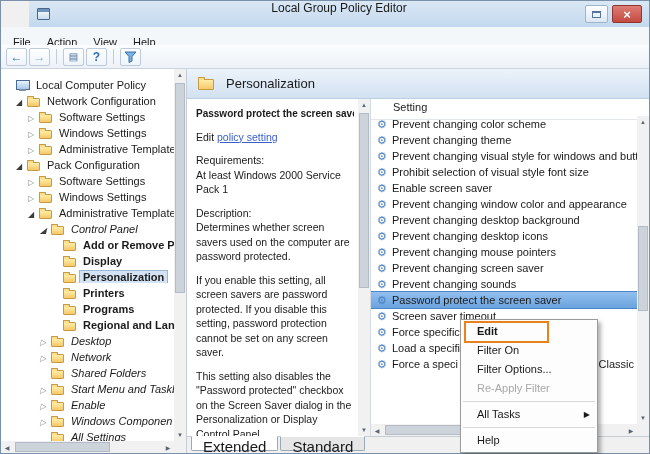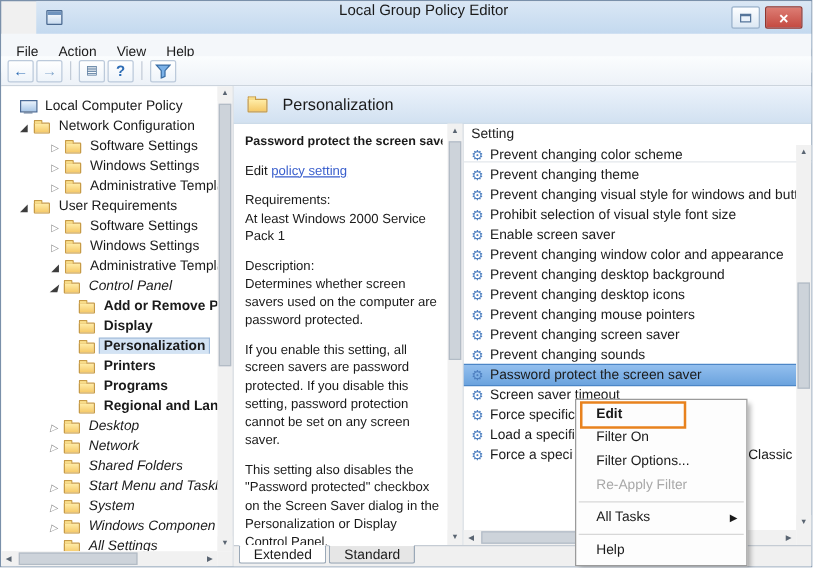--- a/index.html
+++ b/index.html
@@ -35,21 +35,21 @@
   .tglyph { color:#2e6db5; font-weight:bold; font-size:12px; line-height:1; }
   .tglyph.dim { color:#85a8cc; }
   .tglyph.small { font-size:10px; font-weight:normal; color:#4c7096; }
   .tb-sep { width:1px; height:15px; background:#c3ccd7; margin:0 4px; }
 
   
   .tree-pane { position:absolute; top:68px; left:0; bottom:0; width:186px;
     background:#fff; border-right:1px solid #c5ccd4; overflow:hidden; }
   .tree-rows { position:absolute; top:0; left:0; right:12px; bottom:12px; overflow:hidden; padding-top:6px; }
   .trow { height:16px; display:flex; align-items:flex-end; white-space:nowrap; overflow:hidden; }
-  .trow.lvl0 { padding-left:4px; } .trow.lvl1 { padding-left:15px; } .trow.lvl2 { padding-left:40px; }
+  .trow.lvl0 { padding-left:4px; } .trow.lvl1 { padding-left:15px; } .trow.lvl2 { padding-left:27px; }
   .trow.lvl3 { padding-left:39px;font-style:italic; } .trow.lvl4 { padding-left:51px;font-weight:bold; }
   .arrow { width:11px; flex:none; font-size:8px; line-height:1; }
   .arrow.collapsed::before { content:"▷"; color:#8f8f8f; }
   .arrow.expanded::before { content:"◢"; color:#3c3c3c; }
   .arrow.none::before { content:""; }
   .ficon { flex:none; margin-right:4px; }
   .folder { width:13px; height:9px; margin-top:1px; background:linear-gradient(#ffeca6,#f5c968);
     border:1px solid #c79b46; border-radius:1px; position:relative; }
   .folder::before { content:""; position:absolute; left:-1px; top:-3px; width:5px; height:2px;
     background:#f8dd8a; border:1px solid #c79b46; border-bottom:0; border-radius:1px 1px 0 0; }
@@ -91,40 +91,40 @@
   .desc-text { position:absolute; top:0; left:0; right:12px; bottom:0; overflow:hidden;
     padding:8px 4px 0 9px; font-size:10.5px; line-height:1.38; }
   .policy-title { font-weight:bold; font-size:10px; white-space:nowrap; overflow:hidden; margin-bottom:9px; }
   .desc-block { margin-bottom:9px; }
   .link { color:#3a5fcd; text-decoration:underline; cursor:pointer; }
   .vs-desc { right:0; top:0; bottom:0; }
   .vs-desc .sthumb { top:14px; height:175px; }
 
   
   .list-col { position:absolute; top:30px; left:183px; right:0; bottom:17px; border-left:1px solid #d6dbe1; }
-  .list-header { height:31px; line-height:17px; padding-left:6px; border-bottom:1px solid #e3e7ec; color:#222; }
+  .list-header { height:21px; line-height:17px; padding-left:22px; border-bottom:1px solid #e3e7ec; color:#222; }
   .list-rows { position:absolute; top:17px; left:0; right:12px; bottom:12px; overflow:hidden; }
   .lrow { height:16px; display:flex; align-items:center; gap:4px; padding-left:5px;
     white-space:nowrap; overflow:hidden; }
   .licon { width:12px; flex:none; text-align:center; }
   .licon::before { content:"⚙"; font-size:11px; color:#4d7fc0; }
   .lrow.sel { background:linear-gradient(#93bfee,#6ba3de); outline:1px solid #4c86c6; }
   .lrow.split .llabel { width:66px; overflow:hidden; flex:none; }
   .lrow .tail { margin-left:auto; padding-right:3px; }
   .vs-list { right:0; top:17px; bottom:12px; }
   .vs-list .sthumb { top:110px; height:85px; }
   .hs-list { left:0; right:12px; bottom:0; }
   .hs-list .sthumb { left:14px; width:185px; }
 
   
   .tabstrip { position:absolute; left:0; right:0; bottom:0; height:17px;
     background:#f0f0f0; border-top:1px solid #c5ccd4; display:flex; padding-left:4px; }
   .tab { margin-top:-1px; height:15px; padding:1px 11px 0; margin-right:2px;
     border:1px solid #9aa8b7; border-top:1px solid #fff; border-radius:0 0 2px 2px;
-    background:#e6e6e6; font-size:11px; }
+    background:#e6e6e6; font-size:15px; }
   .tab.active { background:#fff; }
 
   
   .ctx-menu { position:absolute; left:459px; top:318px; width:138px;
     background:#fdfdfd; border:1px solid #9b9b9b; box-shadow:3px 3px 4px rgba(0,0,0,0.3);
     padding:2px 0; z-index:10; }
   .ctx-item { height:19px; line-height:19px; padding:0 16px; position:relative; }
   .ctx-item.default { font-weight:bold; }
   .ctx-item.disabled { color:#a8a8a8; }
   .ctx-sep { height:1px; background:#d7d7d7; margin:3px 2px; }
@@ -202,21 +202,21 @@
           <span class="tlabel">Windows Settings</span>
         </div>
       <div class="trow lvl2">
           <span class="arrow collapsed"></span>
           <span class="ficon folder"></span>
           <span class="tlabel">Administrative Template</span>
         </div>
       <div class="trow lvl1">
           <span class="arrow expanded"></span>
           <span class="ficon folder"></span>
-          <span class="tlabel">User Requirements</span>
+          <span class="tlabel">Pack Configuration</span>
         </div>
       <div class="trow lvl2">
           <span class="arrow collapsed"></span>
           <span class="ficon folder"></span>
           <span class="tlabel">Software Settings</span>
         </div>
       <div class="trow lvl2">
           <span class="arrow collapsed"></span>
           <span class="ficon folder"></span>
           <span class="tlabel">Windows Settings</span>
@@ -277,21 +277,21 @@
           <span class="tlabel">Shared Folders</span>
         </div>
       <div class="trow lvl3">
           <span class="arrow collapsed"></span>
           <span class="ficon folder"></span>
           <span class="tlabel">Start Menu and Taskb</span>
         </div>
       <div class="trow lvl3">
           <span class="arrow collapsed"></span>
           <span class="ficon folder"></span>
-          <span class="tlabel">System</span>
+          <span class="tlabel">Enable</span>
         </div>
       <div class="trow lvl3">
           <span class="arrow collapsed"></span>
           <span class="ficon folder"></span>
           <span class="tlabel">Windows Componen</span>
         </div>
       <div class="trow lvl3">
           <span class="arrow none"></span>
           <span class="ficon folder"></span>
           <span class="tlabel">All Settings</span>

